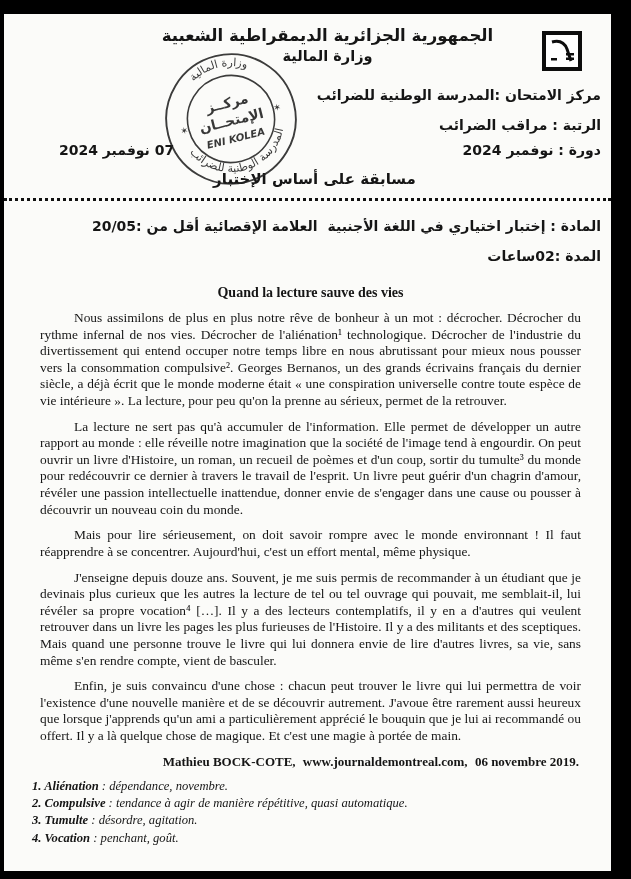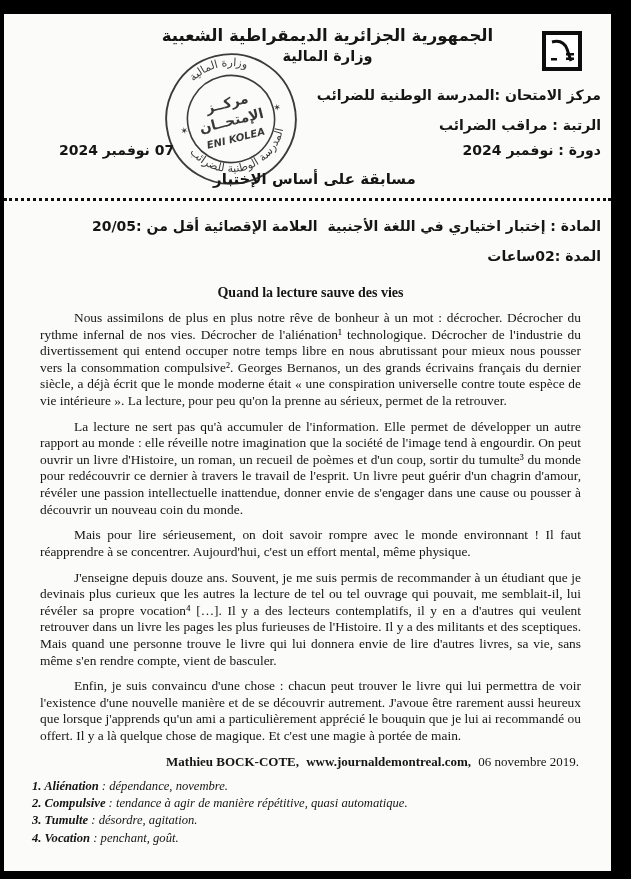--- a/index.html
+++ b/index.html
@@ -74,21 +74,21 @@
   }
   .para {
     font-size:13.4px; line-height:1.24; text-align:justify;
     text-indent:34px; margin:0 0 9px 0;
   }
   .attribution {
     text-align:right; font-size:13px; margin:3px 2px 8px 0;
   }
   .attr-author { font-weight:bold; }
   .attr-source { font-weight:bold; }
-  .attr-date   { font-weight:normal; }
+  .attr-date   { font-weight:bold; }
   .attribution span + span { margin-left:4px; }
 
   
   .footnotes { margin:4px 20px 0 8px; font-size:12.6px; line-height:1.38; }
   .footnote-term { font-weight:bold; font-style:italic;margin-left:20px; }
   .footnote-def  { font-style:italic; }
 </style>
 </head>
 <body>
 

